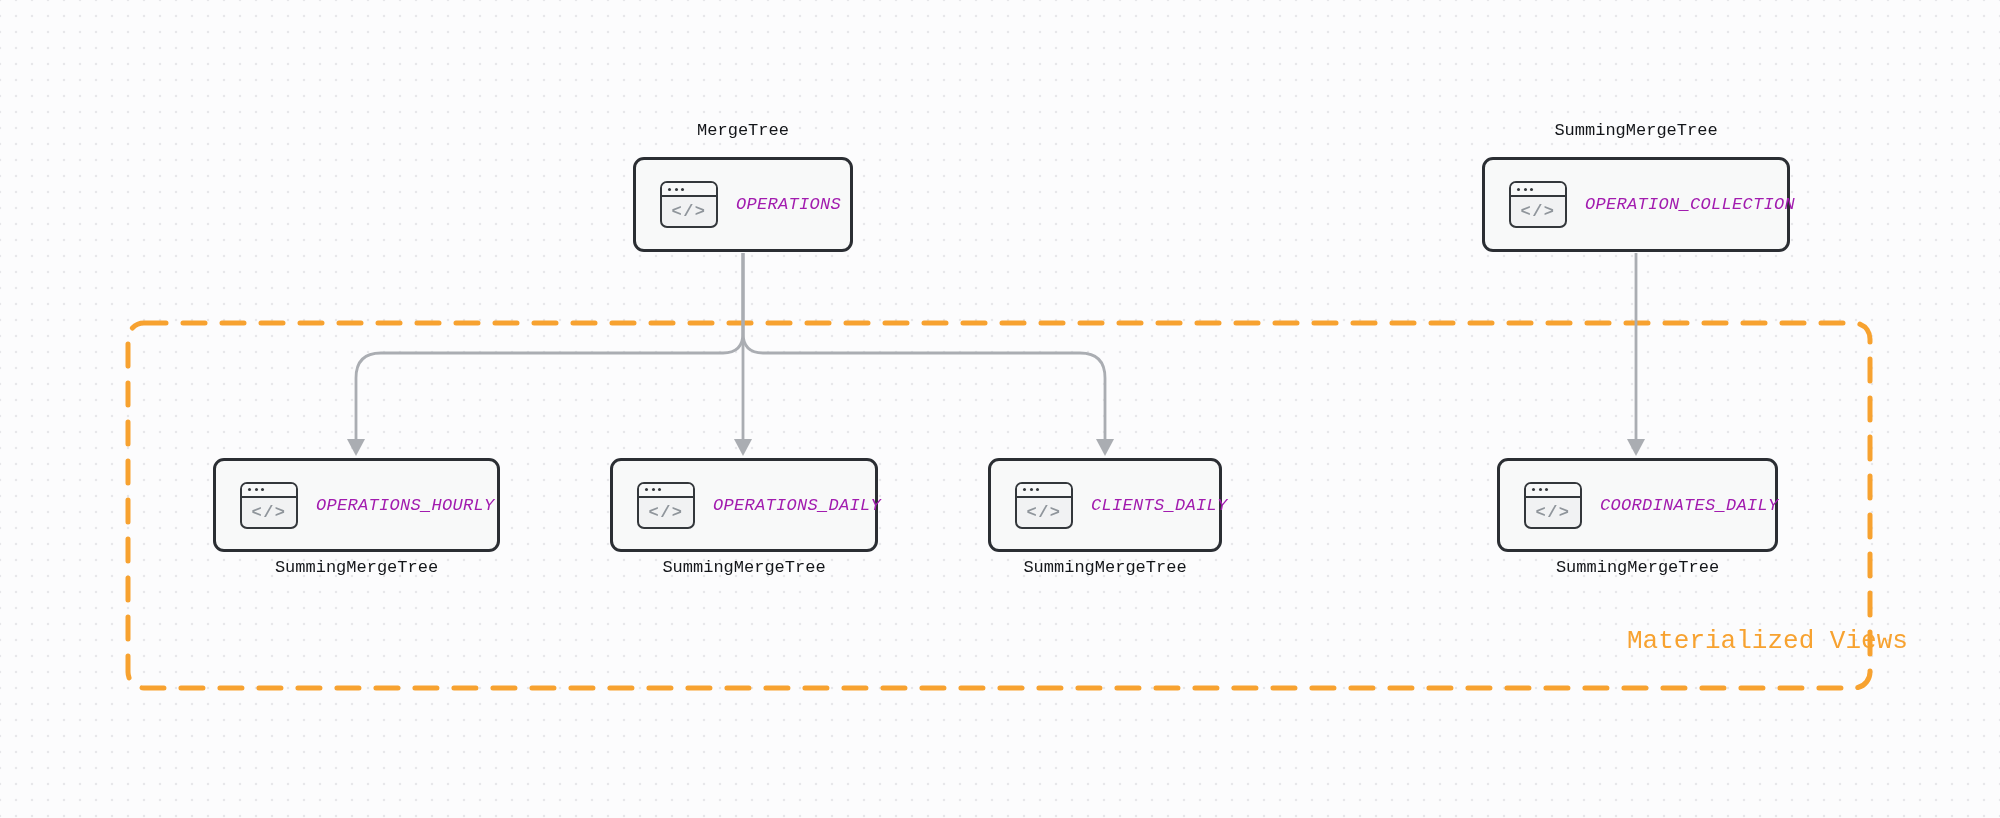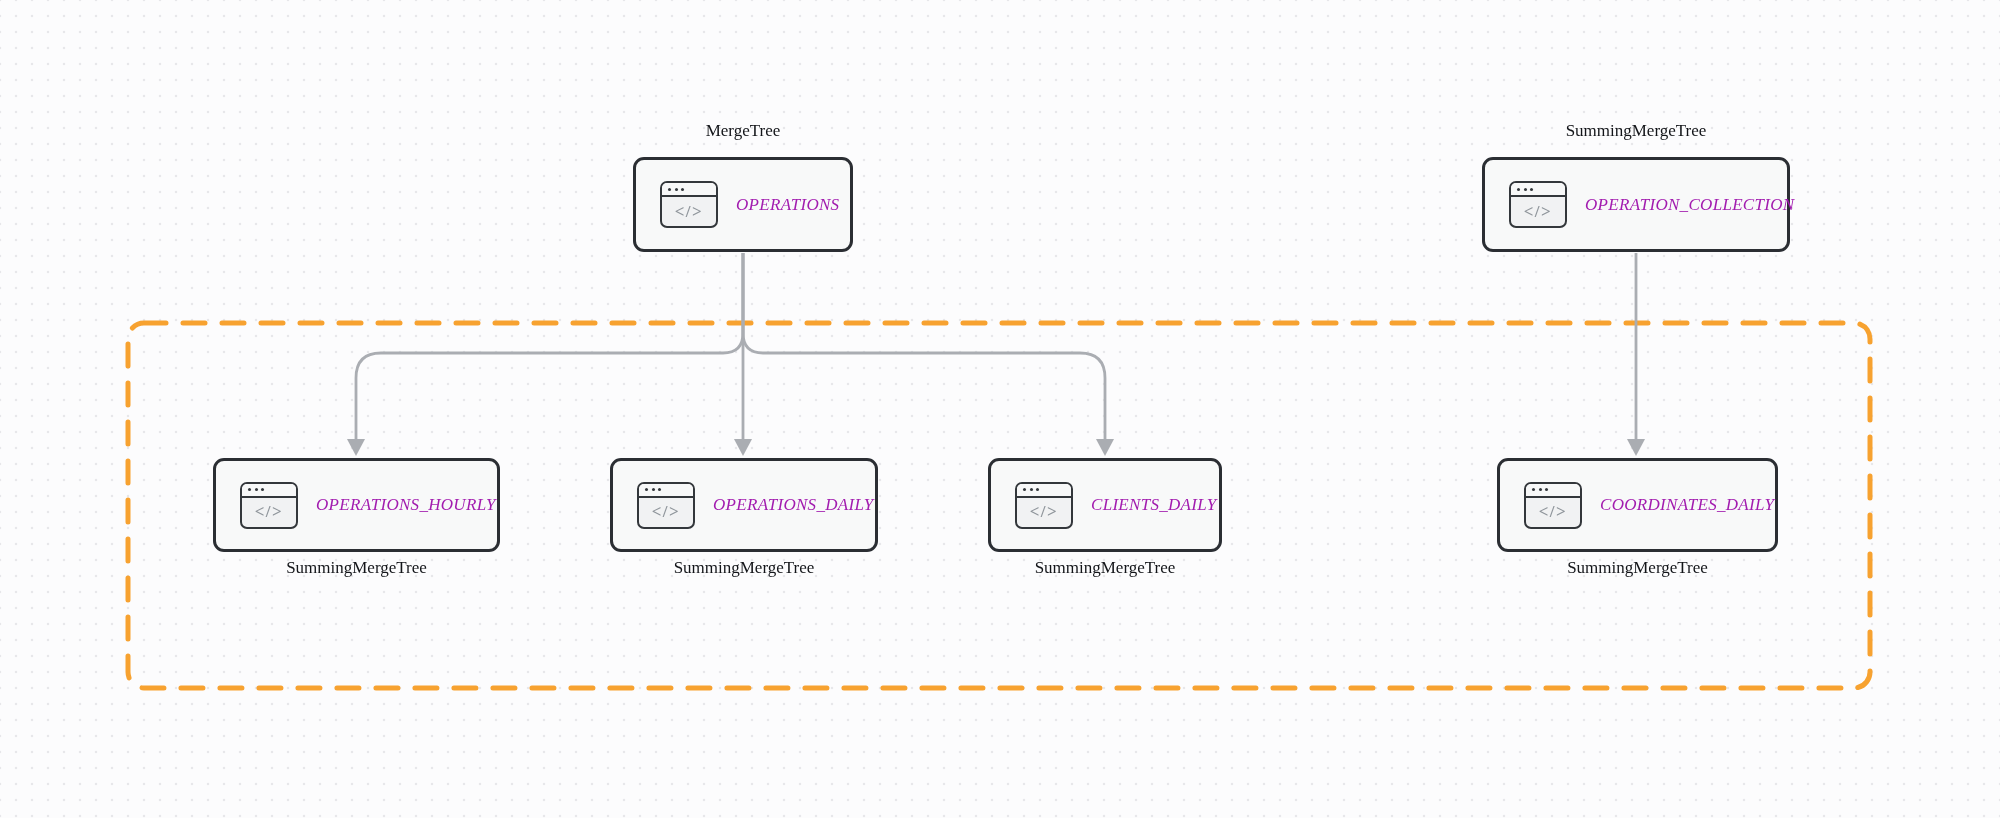--- a/index.html
+++ b/index.html
@@ -1,21 +1,21 @@
 <!DOCTYPE html>
 <html><head>
 <meta charset="utf-8">
 <style>
   html,body{margin:0;padding:0;background:#fcfcfd;}
   .canvas{
     position:relative;width:2000px;height:818px;overflow:hidden;
     background-color:#fcfcfd;
     background-image:radial-gradient(circle,#e7e7ea 1.4px,transparent 1.6px);
     background-size:16px 16px;background-position:8px 8px;
-    font-family:Liberation Serif, serif;
+    font-family:Liberation Mono, monospace;
   }
   svg.overlay{position:absolute;left:0;top:0;pointer-events:none;}
   .node{
     position:absolute;height:95px;box-sizing:border-box;
     background:#f8f9f9;border:3px solid #2b2e33;border-radius:11px;
     display:flex;align-items:center;padding-left:24px;gap:18px;
   }
   .node.small{height:94px;}
   .n0{left:633px;top:157px;width:220px;}
   .n1{left:1482px;top:157px;width:308px;}
@@ -159,14 +159,15 @@
       <span class="icon-bar">
         <span class="icon-dot"></span>
           <span class="icon-dot"></span>
           <span class="icon-dot"></span>
       </span>
       <span class="icon-body">&lt;/&gt;</span>
     </span>
     <span class="node-label">COORDINATES_DAILY</span>
   </div>
 
+  <div class="group-label">Materialized Views</div>
 
 </div>
 
 </body></html>

